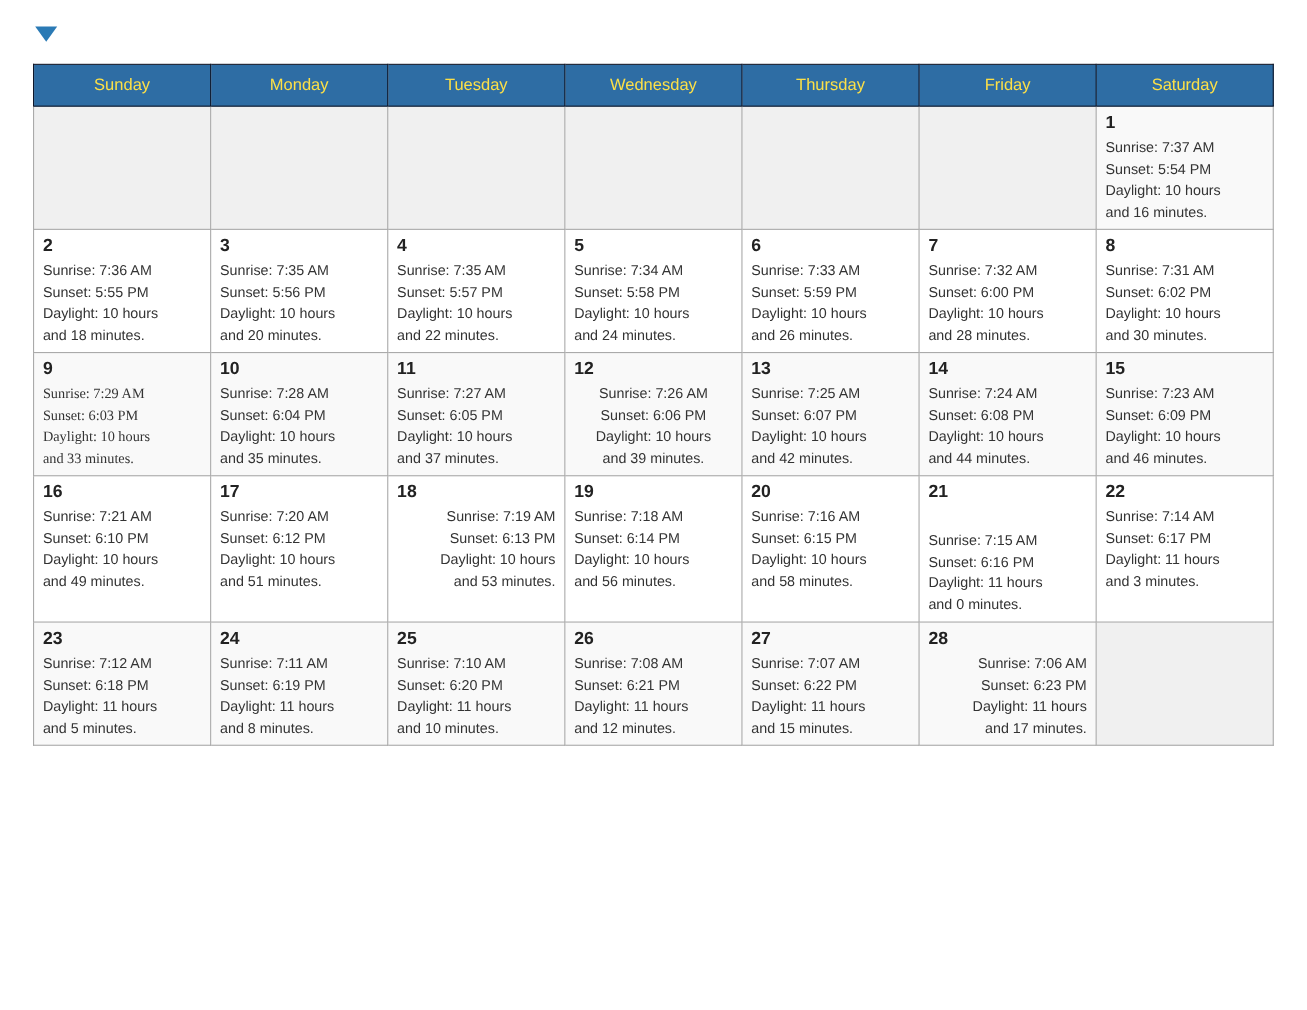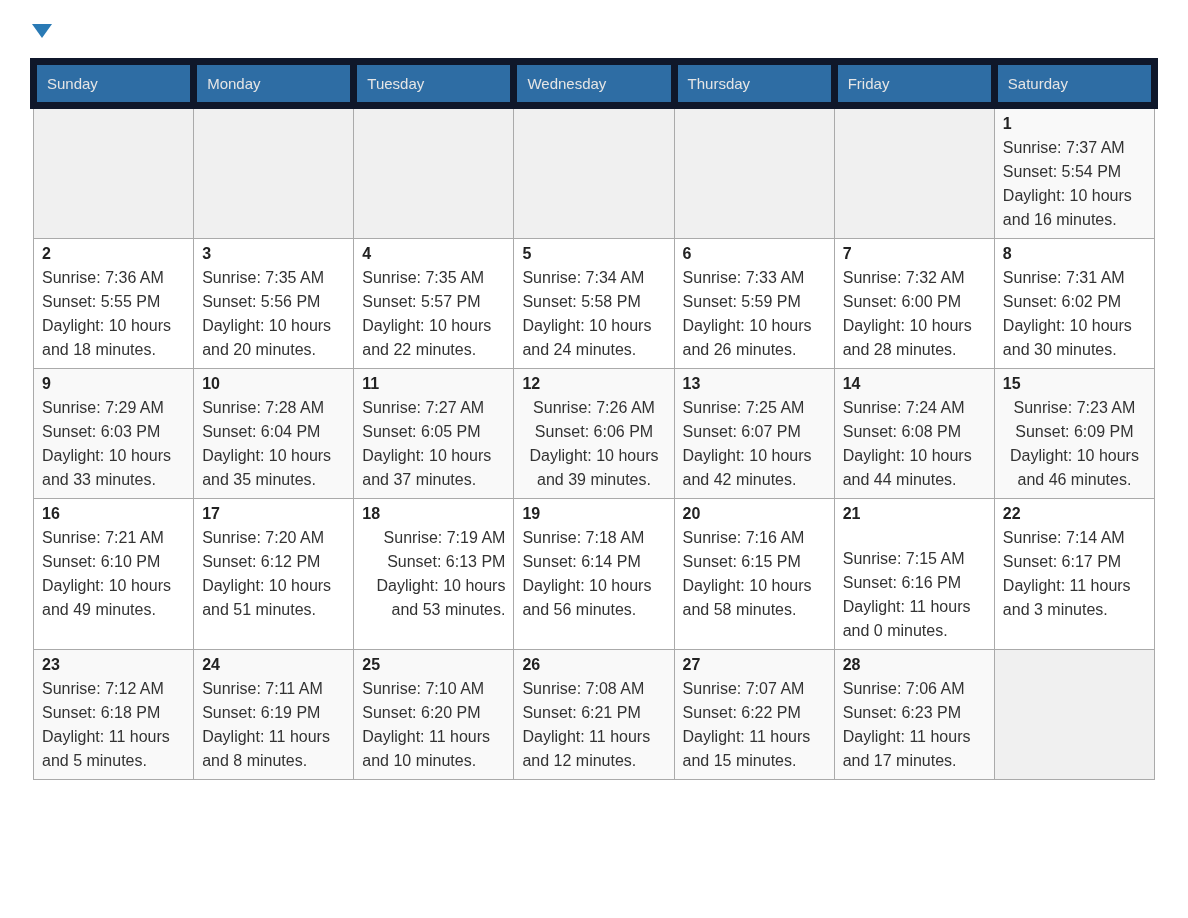--- a/index.html
+++ b/index.html
@@ -58,44 +58,44 @@
       color: #444;
       margin-top: 4px;
     }
     table {
       width: 100%;
       border-collapse: collapse;
       table-layout: fixed;
     }
     thead tr th {
       background-color: #2e6da4;
-      color: #e5e5e5;
-      text-align: left;
+      color: #fde047;
+      text-align: center;
       padding: 10px 10px;
       font-size: 15px;
       font-weight: normal;
-      border: 7px solid #0f172a;
+      border: 1px solid #0f172a;
     }
     tbody tr td {
       border: 1px solid #aaa;
       vertical-align: top;
       padding: 6px 8px;
       height: 100px;
       font-size: 12.5px;
       color: #333;
     }
     .day-number {
       font-size: 16px;
       font-weight: bold;
       color: #222;
       display: block;
       margin-bottom: 3px;
     }
     .day-info {
-      font-size: 16px;
+      font-size: 13px;
       color: #333;
       line-height: 1.5;
     }
     tbody tr:nth-child(odd) td {
       background: #f9f9f9;
     }
     tbody tr:nth-child(even) td {
       background: #fff;
     }
     .empty-cell {
@@ -194,21 +194,21 @@
           <span class="day-number">8</span>
           <div class="day-info" style="white-space: pre-line;">Sunrise: 7:31 AM
 Sunset: 6:02 PM
 Daylight: 10 hours
 and 30 minutes.</div>
         </td>
       </tr>
       <tr>
         <td>
           <span class="day-number">9</span>
-          <div class="day-info" style="white-space: pre-line;">Sunrise: 7:29 AM
+          <div class="day-info" style="white-space: pre-line; font-family: Liberation Serif, serif;">Sunrise: 7:29 AM
 Sunset: 6:03 PM
 Daylight: 10 hours
 and 33 minutes.</div>
         </td>
         <td>
           <span class="day-number">10</span>
           <div class="day-info" style="white-space: pre-line;">Sunrise: 7:28 AM
 Sunset: 6:04 PM
 Daylight: 10 hours
 and 35 minutes.</div>
@@ -236,21 +236,21 @@
         </td>
         <td>
           <span class="day-number">14</span>
           <div class="day-info" style="white-space: pre-line;">Sunrise: 7:24 AM
 Sunset: 6:08 PM
 Daylight: 10 hours
 and 44 minutes.</div>
         </td>
         <td>
           <span class="day-number">15</span>
-          <div class="day-info" style="white-space: pre-line; text-align: center;">Sunrise: 7:23 AM
+          <div class="day-info" style="white-space: pre-line;">Sunrise: 7:23 AM
 Sunset: 6:09 PM
 Daylight: 10 hours
 and 46 minutes.</div>
         </td>
       </tr>
       <tr>
         <td>
           <span class="day-number">16</span>
           <div class="day-info" style="white-space: pre-line;">Sunrise: 7:21 AM
 Sunset: 6:10 PM
@@ -331,21 +331,21 @@
         </td>
         <td>
           <span class="day-number">27</span>
           <div class="day-info" style="white-space: pre-line;">Sunrise: 7:07 AM
 Sunset: 6:22 PM
 Daylight: 11 hours
 and 15 minutes.</div>
         </td>
         <td>
           <span class="day-number">28</span>
-          <div class="day-info" style="white-space: pre-line;">Sunrise: 7:06 AM
+          <div class="day-info" style="white-space: pre-line; text-align: right;">Sunrise: 7:06 AM
 Sunset: 6:23 PM
 Daylight: 11 hours
 and 17 minutes.</div>
         </td>
         <td class="empty-cell"></td>
       </tr>
     </tbody>
 </table>
 
 </body></html>

